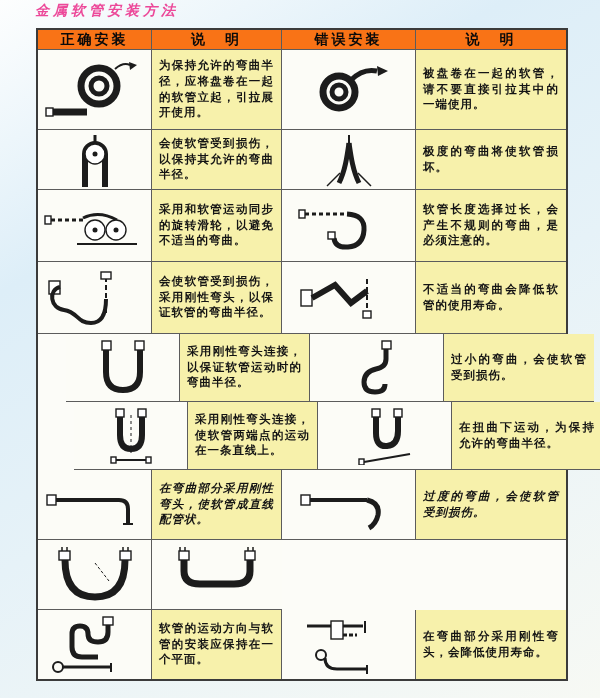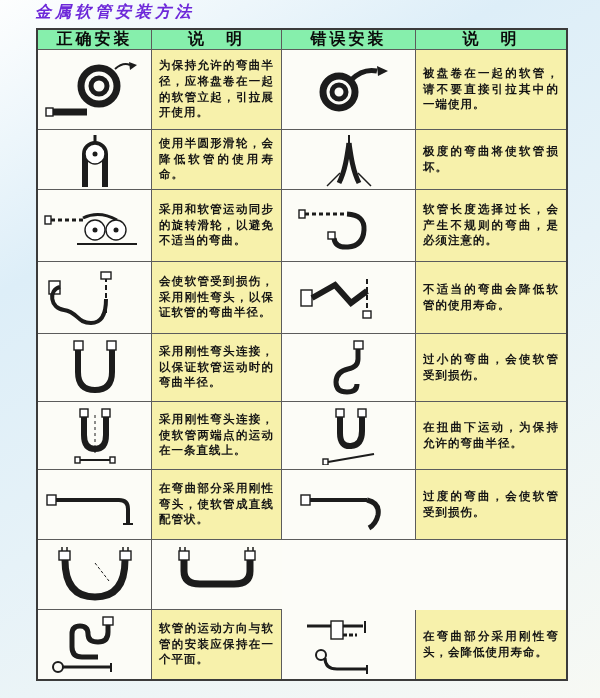--- a/index.html
+++ b/index.html
@@ -4,43 +4,43 @@
 <style>
   html,body{margin:0;padding:0;}
   body{
     width:600px;height:698px;position:relative;overflow:hidden;
     background:linear-gradient(150deg,#fdfefe 0%,#ddeef8 28%,#e6f2f8 55%,#f7f9f4 100%);
     font-family:"Liberation Sans","DejaVu Sans",sans-serif;
     color:#111;
   }
   .title{
     position:absolute;left:35px;top:2px;
-    font-size:16px;font-weight:bold;font-style:italic;
-    letter-spacing:4px;color:#6d28d9;
+    font-size:14px;font-weight:bold;font-style:italic;
+    letter-spacing:4px;color:#ec4899;
   }
   .tbl{
     position:absolute;left:36px;top:28px;width:532px;
     border:2px solid #3b3b3b;background:#fcfcf8;
     box-sizing:border-box;
   }
   .row{display:grid;grid-template-columns:114px 130px 134px 150px;}
   .row.hdr-row{height:20px;}
   .r1{height:80px;border-radius:8px;} .r2{height:60px;} .r3{height:72px;} .r4{height:72px;}
-  .r5{height:68px;} .r6{height:68px;} .r7{height:70px;} .r8{height:70px;} .r9{height:69px;}
+  .r5{height:68px;padding-left:28px;} .r6{height:68px;padding-left:36px;} .r7{height:70px;font-style:italic;} .r8{height:70px;} .r9{height:69px;}
   .cell{
     box-sizing:border-box;
     border-right:1px solid #5c5c5c;border-bottom:1px solid #5c5c5c;
     overflow:hidden;
   }
   .row .cell:last-child{border-right:none;}
   .row:last-child .cell{border-bottom:none;}
   .hdr{
-    background:#86efac;
+    background:#f97316;
     display:flex;align-items:center;justify-content:center;
-    font-size:16px;font-weight:bold;letter-spacing:3px;color:#0a0a0a;
+    font-size:14px;font-weight:bold;letter-spacing:3px;color:#0a0a0a;
   }
   .img{
     background:#fcfcf7;
     display:flex;align-items:center;justify-content:center;
   }
   .desc{
     background:#f7f1ab;
     display:flex;align-items:center;
     padding:4px 7px;
     font-size:11.5px;font-weight:bold;letter-spacing:1px;line-height:1.38;
@@ -90,21 +90,21 @@
 
   <div class="row r2">
     <div class="cell img">
       <svg width="84" height="54" viewBox="0 0 84 54">
         <line class="ln" x1="42" y1="2" x2="42" y2="10" stroke-width="3"></line>
         <path class="ln" d="M32 54 V21 A10 10 0 0 1 52 21 V54" stroke-width="6"></path>
         <circle class="fit" cx="42" cy="21" r="10"></circle>
         <circle class="solid" cx="42" cy="21" r="2.5"></circle>
       </svg>
     </div>
-    <div class="cell desc">使用半圆形滑轮，会降低软管的使用寿命。</div>
+    <div class="cell desc">会使软管受到损伤，以保持其允许的弯曲半径。</div>
     <div class="cell img">
       <svg width="84" height="54" viewBox="0 0 84 54">
         <line class="ln" x1="42" y1="2" x2="42" y2="10" stroke-width="2"></line>
         <path class="ln" d="M32 50 C38 38 40 24 42 10" stroke-width="5"></path>
         <path class="ln" d="M52 50 C46 38 44 24 42 10" stroke-width="5"></path>
         <path class="ln" d="M33 40 L20 53" stroke-width="1.5"></path>
         <path class="ln" d="M51 40 L64 53" stroke-width="1.5"></path>
       </svg>
     </div>
     <div class="cell desc">极度的弯曲将使软管损坏。</div>

